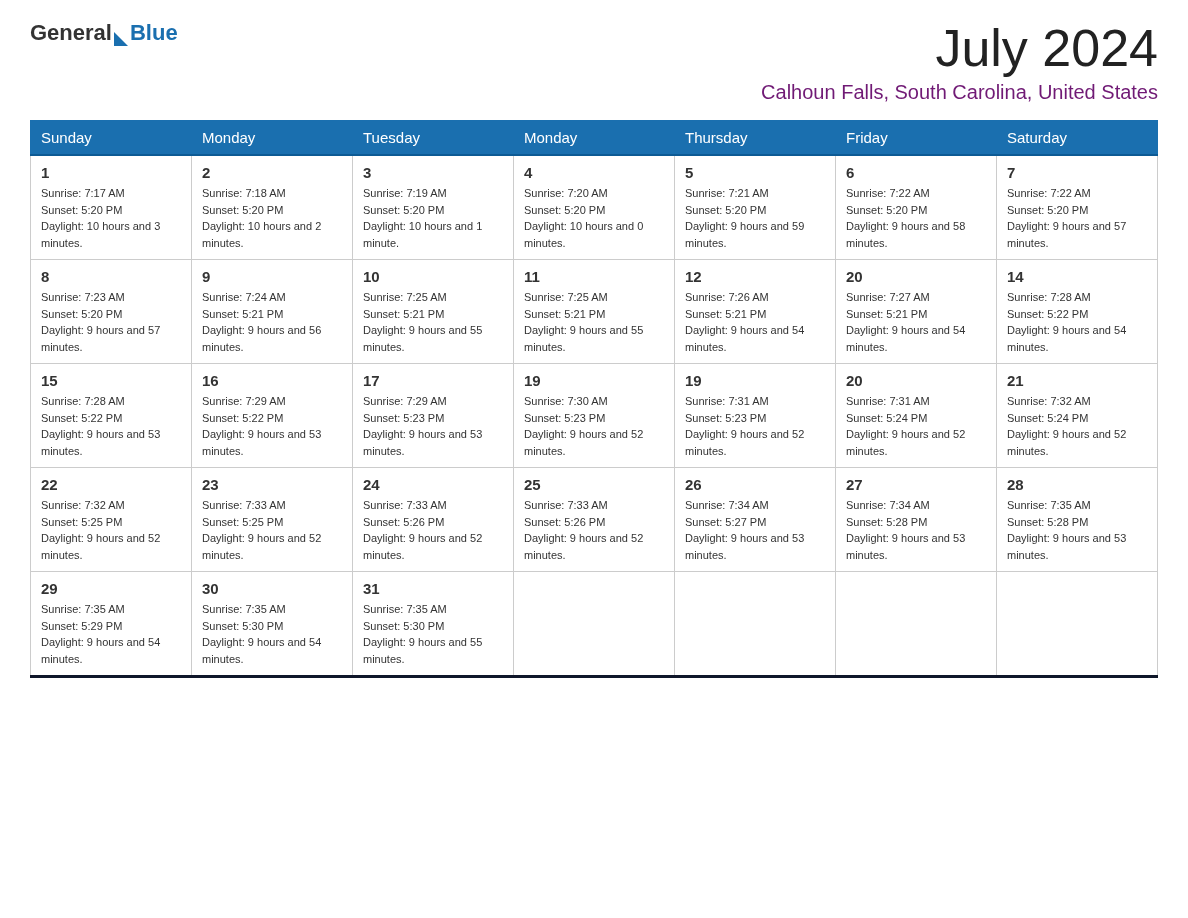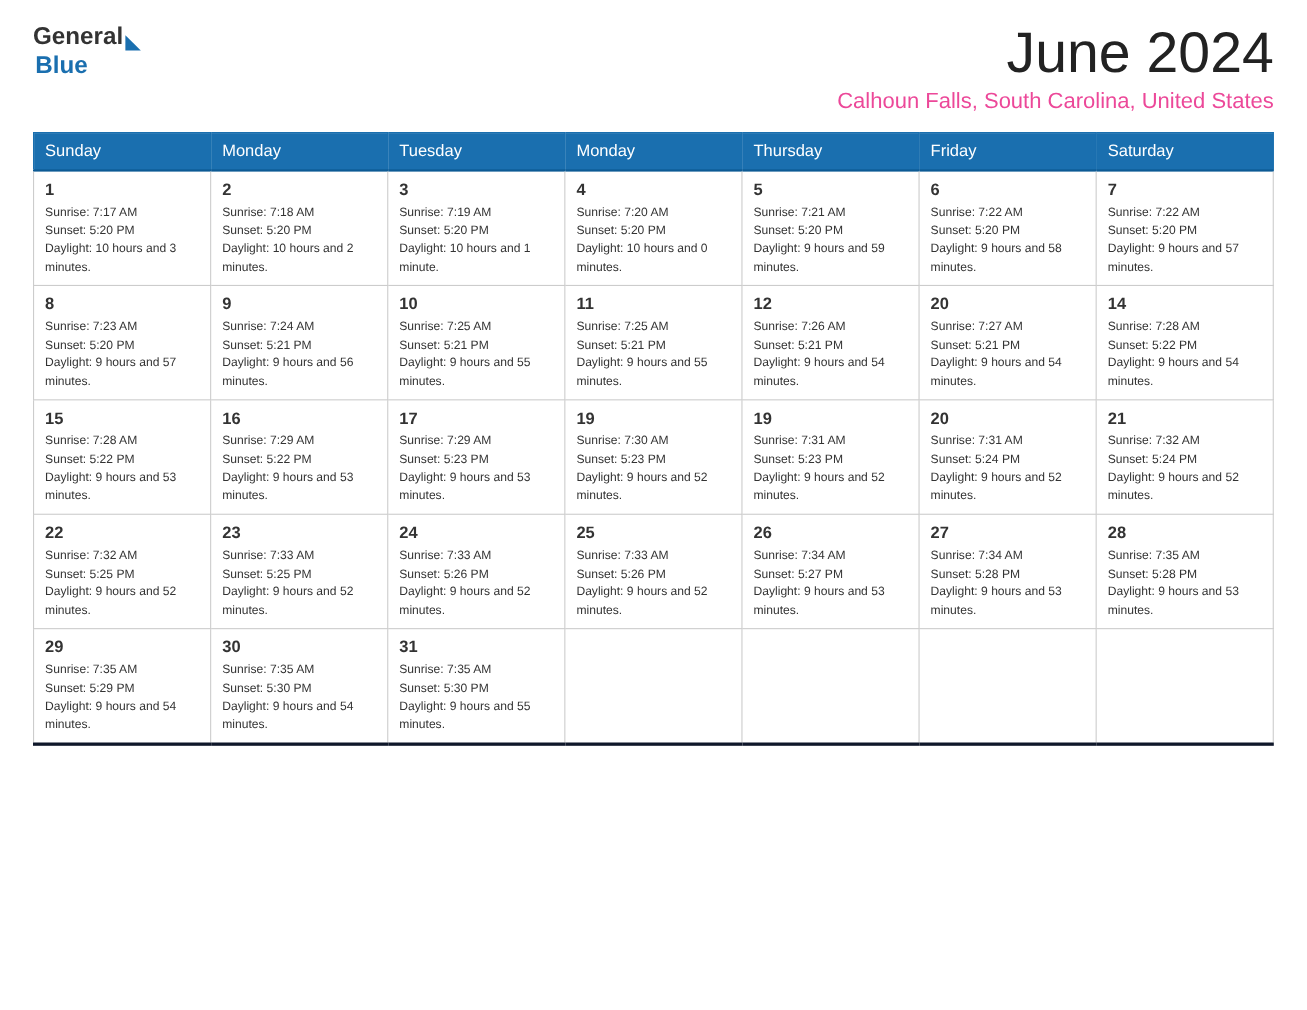--- a/index.html
+++ b/index.html
@@ -31,38 +31,37 @@
       margin-left: 2px;
     }
     .logo-blue {
       font-size: 22px;
       font-weight: bold;
       color: #1a6faf;
       margin-left: 2px;
     }
     .logo-wrapper {
       display: flex;
-      flex-direction: column;
     }
     .logo-line1 {
       display: flex;
       align-items: flex-end;
     }
     .title-area {
       text-align: right;
     }
     .month-title {
       font-size: 52px;
       font-weight: 300;
       color: #222;
       line-height: 1.1;
     }
     .subtitle {
       font-size: 20px;
-      color: #ec4899;
+      color: #701a75;
       margin-top: 4px;
     }
     .calendar {
       width: 100%;
       border-collapse: collapse;
       margin-top: 16px;
     }
     .calendar th {
       background-color: #1a6faf;
       color: #fff;
@@ -109,21 +108,21 @@
 
 <div class="header">
   <div class="logo-wrapper">
     <div class="logo-line1">
       <span class="logo-text-general">General</span>
       <div class="logo-triangle"></div>
     </div>
     <span class="logo-blue">Blue</span>
   </div>
   <div class="title-area">
-    <div class="month-title">June 2024</div>
+    <div class="month-title">July 2024</div>
     <div class="subtitle">Calhoun Falls, South Carolina, United States</div>
   </div>
 </div>
 
 <table class="calendar">
   <thead>
     <tr>
     <th>Sunday</th>
         <th>Monday</th>
         <th>Tuesday</th>

